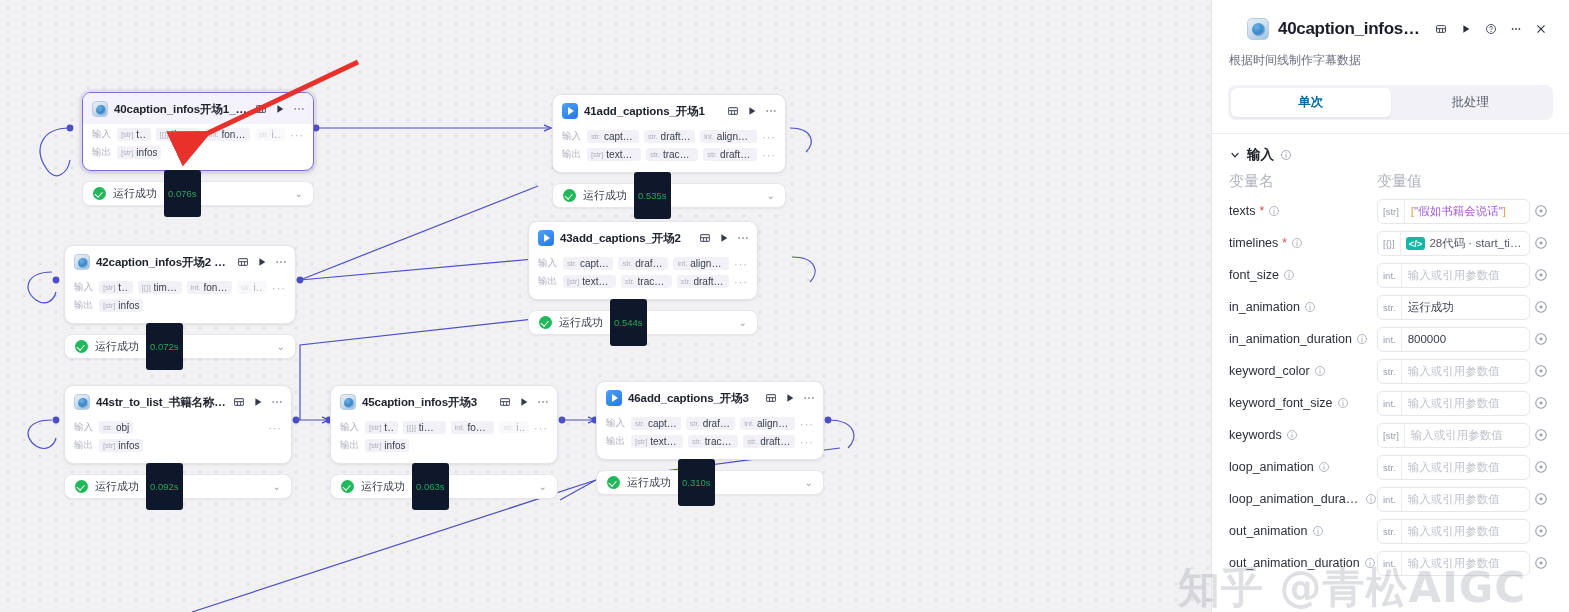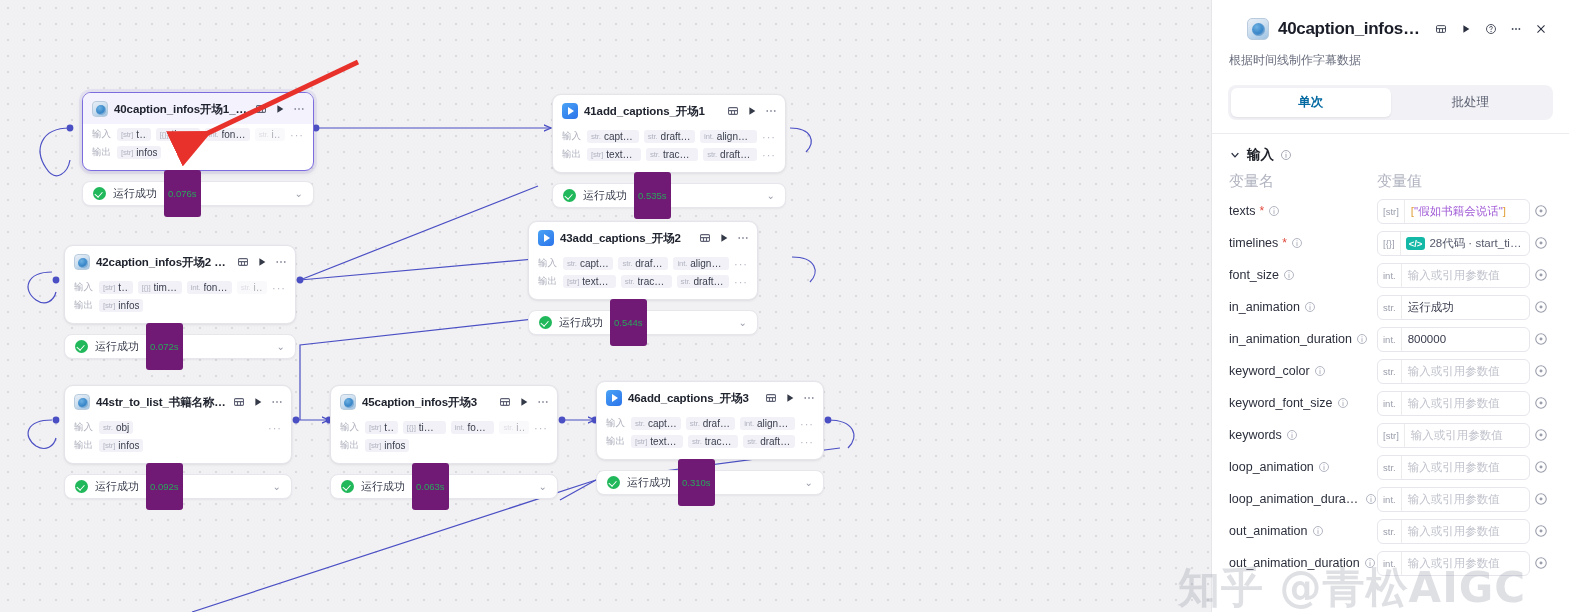--- a/index.html
+++ b/index.html
@@ -85,21 +85,21 @@
     height: 25px; display: flex; align-items: center; gap: 7px; padding: 0 10px;
     box-shadow: 0 1px 2px rgba(20,20,43,.05);
   }
   .ok-dot { width: 13px; height: 13px; border-radius: 50%; background: #20b85a; position: relative; flex:0 0 auto; }
   .ok-dot::after {
     content: ""; position: absolute; left: 3.4px; top: 3.2px;
     width: 4px; height: 6.4px; border: solid #fff; border-width: 0 1.6px 1.6px 0;
     transform: rotate(42deg);
   }
   .status-text { font-size: 11px; color: #353a49; }
-  .dur { font-size: 9.5px; color: #2aa65a; background: #701a75; border-radius: 3px; padding: 18px 4px; }
+  .dur { font-size: 9.5px; color: #2aa65a; background: #0f172a; border-radius: 3px; padding: 18px 4px; }
   .chev { margin-left: auto; color: #9a9daa; font-size: 10px; }
 
   
   #red-arrow { position: absolute; left: 0; top: 0; pointer-events: none; }
 
   
   #panel {
     position: absolute; right: 0; top: 0; width: 358px; height: 612px;
     background: #fff; border-left: 1px solid #e6e6ea;
     display: flex; flex-direction: column;

